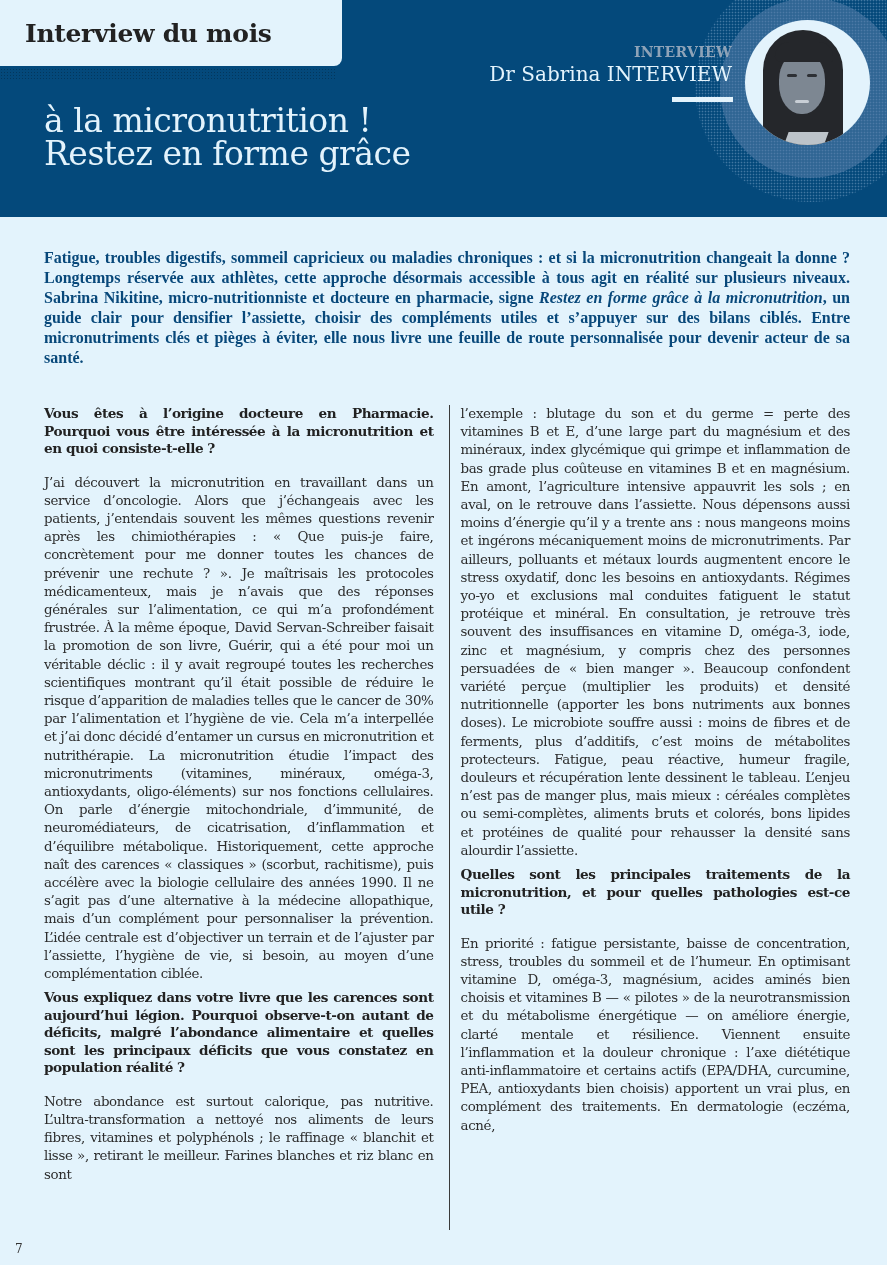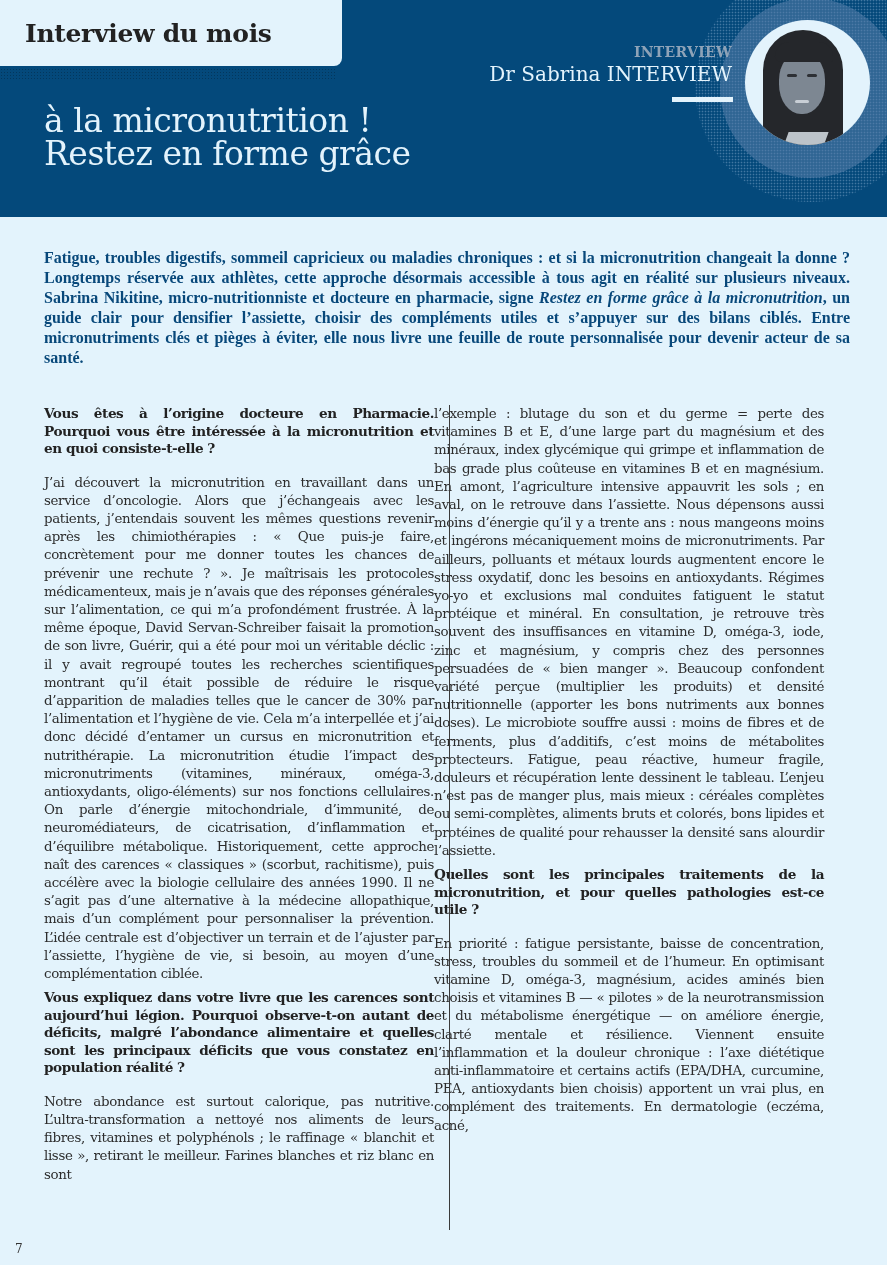--- a/index.html
+++ b/index.html
@@ -154,20 +154,21 @@
       color: #08487a;
       text-align: justify;
     }
     .chapo em { font-style: italic; }
     .columns {
       position: absolute;
       top: 405px;
       left: 44px;
       width: 806px;
       display: flex;
+      gap: 27px;
     }
     .col {
       width: 390px;
       font-family: "DejaVu Serif", serif;
       font-size: 13.4px;
       line-height: 18.2px;
       color: #2c2c2c;
       text-align: justify;
       letter-spacing: -0.35px;
     }

